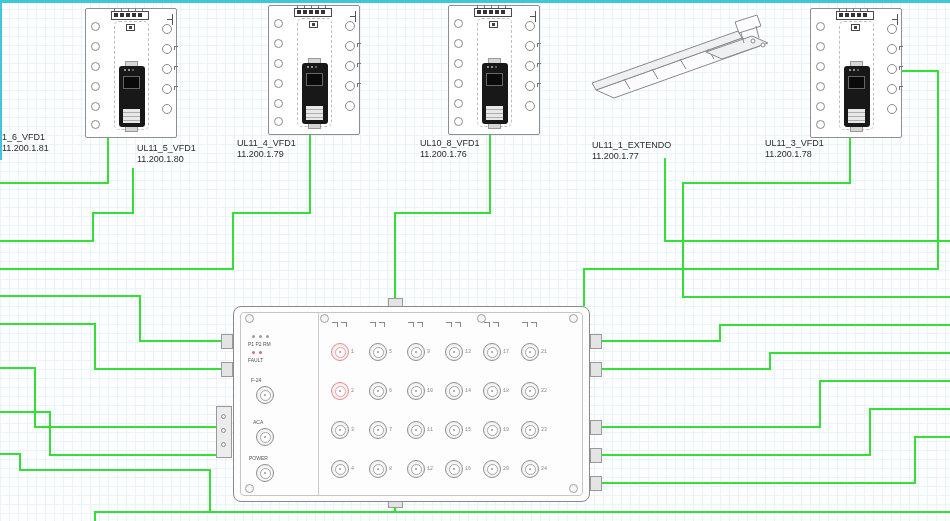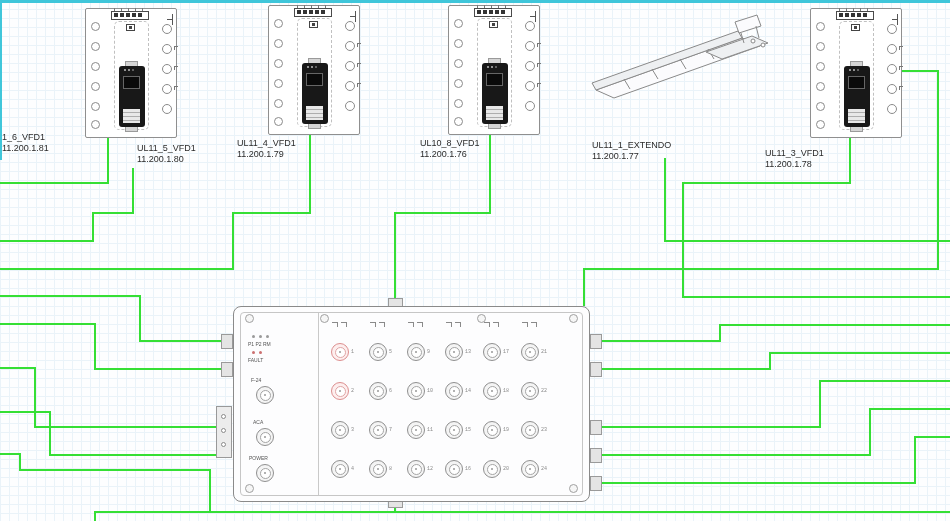--- a/index.html
+++ b/index.html
@@ -131,21 +131,21 @@
     <div>11.200.1.79</div>
   </div>
   <div class="dev-label" style="left:420px;top:138px">
     <div>UL10_8_VFD1</div>
     <div>11.200.1.76</div>
   </div>
   <div class="dev-label" style="left:592px;top:140px">
     <div>UL11_1_EXTENDO</div>
     <div>11.200.1.77</div>
   </div>
-  <div class="dev-label" style="left:765px;top:148px">
+  <div class="dev-label" style="left:765px;top:138px">
     <div>UL11_3_VFD1</div>
     <div>11.200.1.78</div>
   </div>
 
   <div class="sw ear" style="left:221px;top:334px"></div>
   <div class="sw ear" style="left:221px;top:362px"></div>
   <div class="sw ear" style="left:590px;top:334px"></div>
   <div class="sw ear" style="left:590px;top:362px"></div>
   <div class="sw ear" style="left:590px;top:420px"></div>
   <div class="sw ear" style="left:590px;top:448px"></div>

